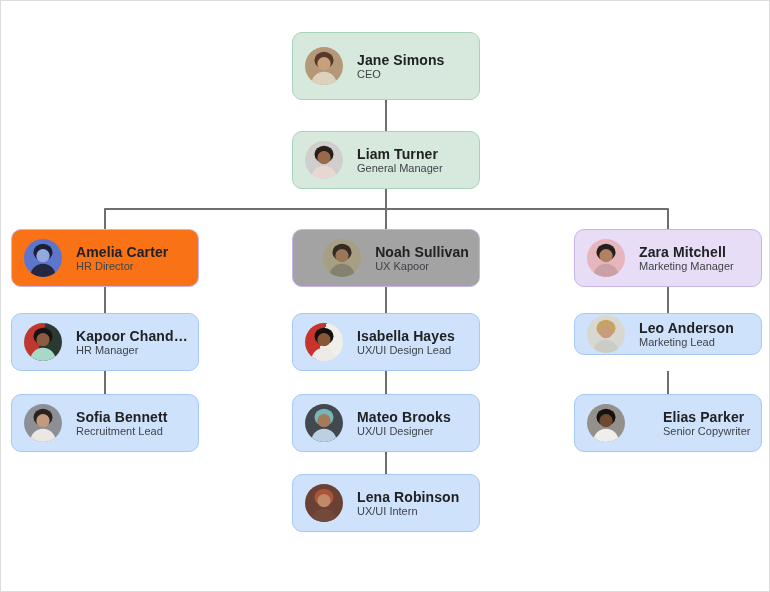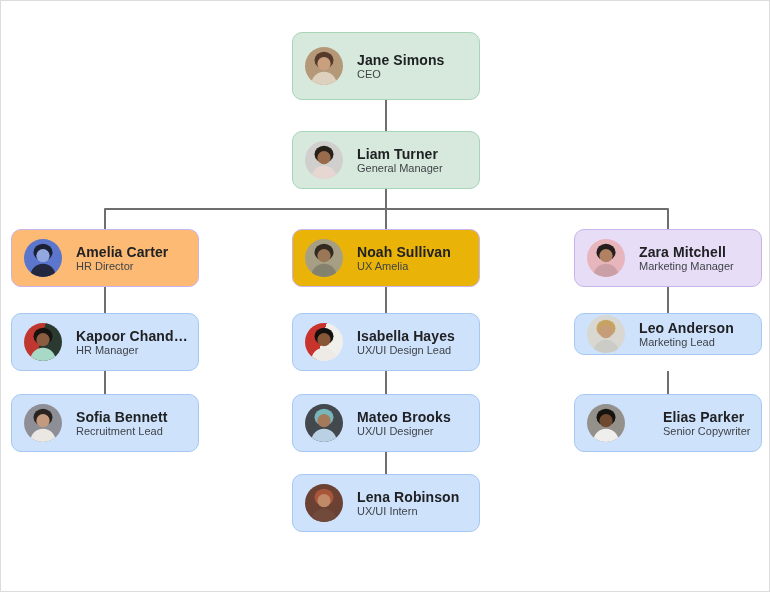--- a/index.html
+++ b/index.html
@@ -91,45 +91,45 @@
         <circle cx="20" cy="17.5" r="7" fill="#9a6a4c"></circle>
         <path d="M20 26 C12.5 26 7.5 31 6 40 L34 40 C32.5 31 27.5 26 20 26 Z" fill="#e6d7d2"></path>
       </svg>
     </div>
     <div class="info">
       <div class="name">Liam Turner</div>
       <div class="role">General Manager</div>
     </div>
   </div>
 
-  <div class="card" style="left: 10px; top: 228px; height: 58px; background: #fdba74; border-color: rgb(198, 180, 234);">
+  <div class="card" style="left: 10px; top: 228px; height: 58px; background: #f97316; border-color: rgb(198, 180, 234);">
     <div class="avatar" style="background: rgb(93, 118, 205);">
       <svg viewBox="0 0 40 40">
         <ellipse cx="20" cy="14" rx="10" ry="9" fill="#1a2134"></ellipse>
         <circle cx="20" cy="17.5" r="7" fill="#93a7e0"></circle>
         <path d="M20 26 C12.5 26 7.5 31 6 40 L34 40 C32.5 31 27.5 26 20 26 Z" fill="#232840"></path>
       </svg>
     </div>
     <div class="info">
       <div class="name">Amelia Carter</div>
       <div class="role">HR Director</div>
     </div>
   </div>
 
-  <div class="card" style="left: 291px; top: 228px; height: 58px; background: #eab308; border-color: rgb(198, 180, 234);">
+  <div class="card" style="left: 291px; top: 228px; height: 58px; background: #a3a3a3; border-color: rgb(198, 180, 234); justify-content: flex-end;">
     <div class="avatar" style="background: rgb(166, 159, 131);">
       <svg viewBox="0 0 40 40">
         <ellipse cx="20" cy="14" rx="10" ry="9" fill="#332a22"></ellipse>
         <circle cx="20" cy="17.5" r="7" fill="#9a7757"></circle>
         <path d="M20 26 C12.5 26 7.5 31 6 40 L34 40 C32.5 31 27.5 26 20 26 Z" fill="#84816f"></path>
       </svg>
     </div>
     <div class="info">
       <div class="name">Noah Sullivan</div>
-      <div class="role">UX Amelia</div>
+      <div class="role">UX Kapoor</div>
     </div>
   </div>
 
   <div class="card" style="left: 573px; top: 228px; height: 58px; background: rgb(231, 221, 247); border-color: rgb(198, 180, 234);">
     <div class="avatar" style="background: rgb(231, 182, 189);">
       <svg viewBox="0 0 40 40">
         <ellipse cx="20" cy="14" rx="10" ry="9" fill="#241f1e"></ellipse>
         <circle cx="20" cy="17.5" r="7" fill="#b18261"></circle>
         <path d="M20 26 C12.5 26 7.5 31 6 40 L34 40 C32.5 31 27.5 26 20 26 Z" fill="#caa0a6"></path>
       </svg>

